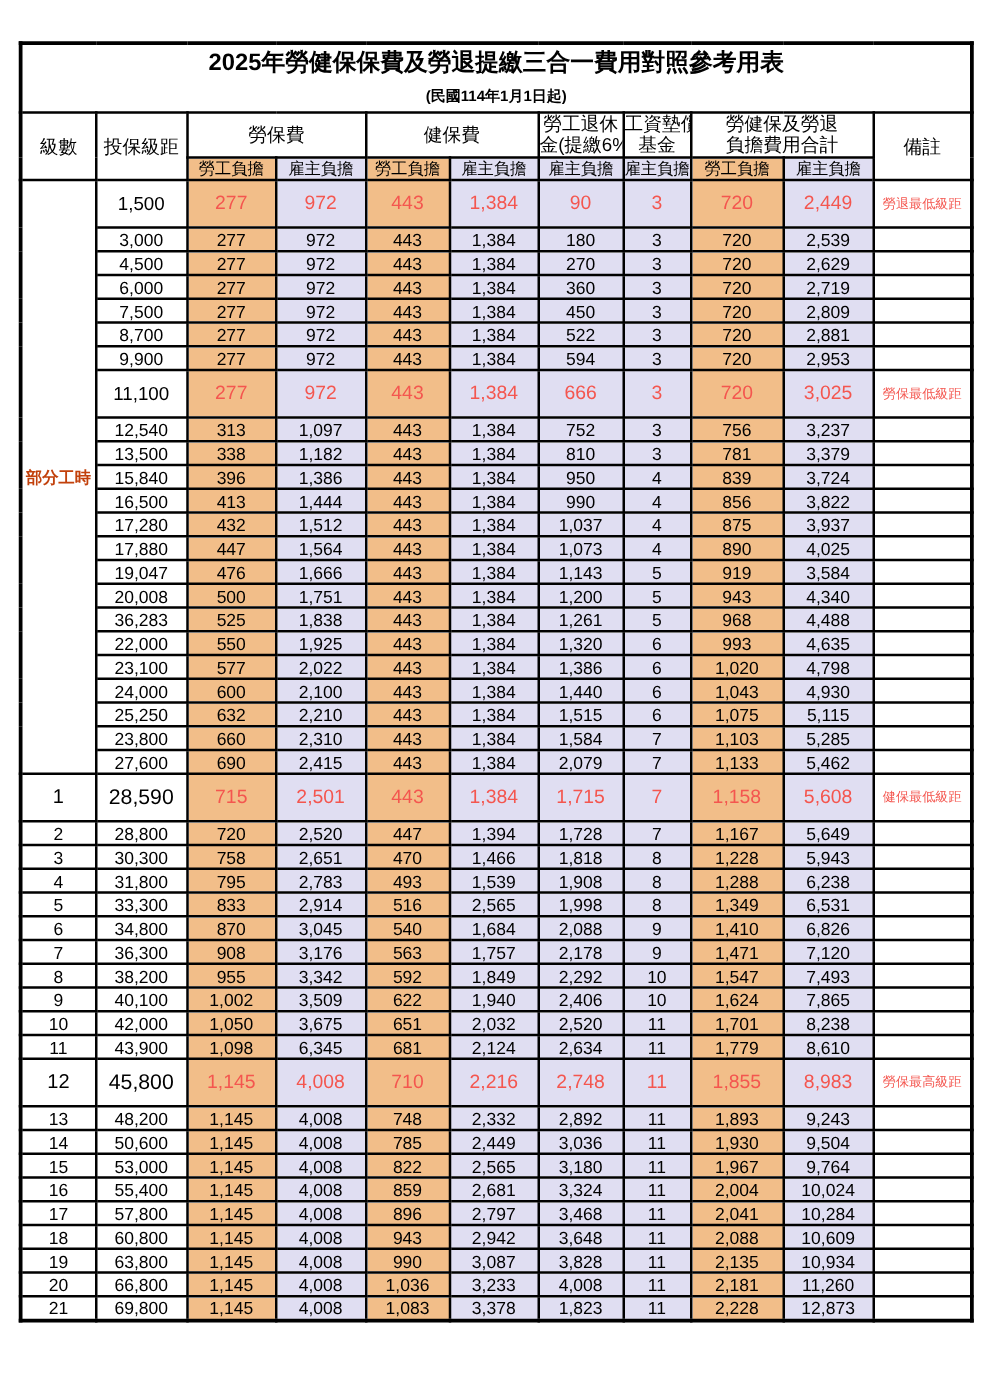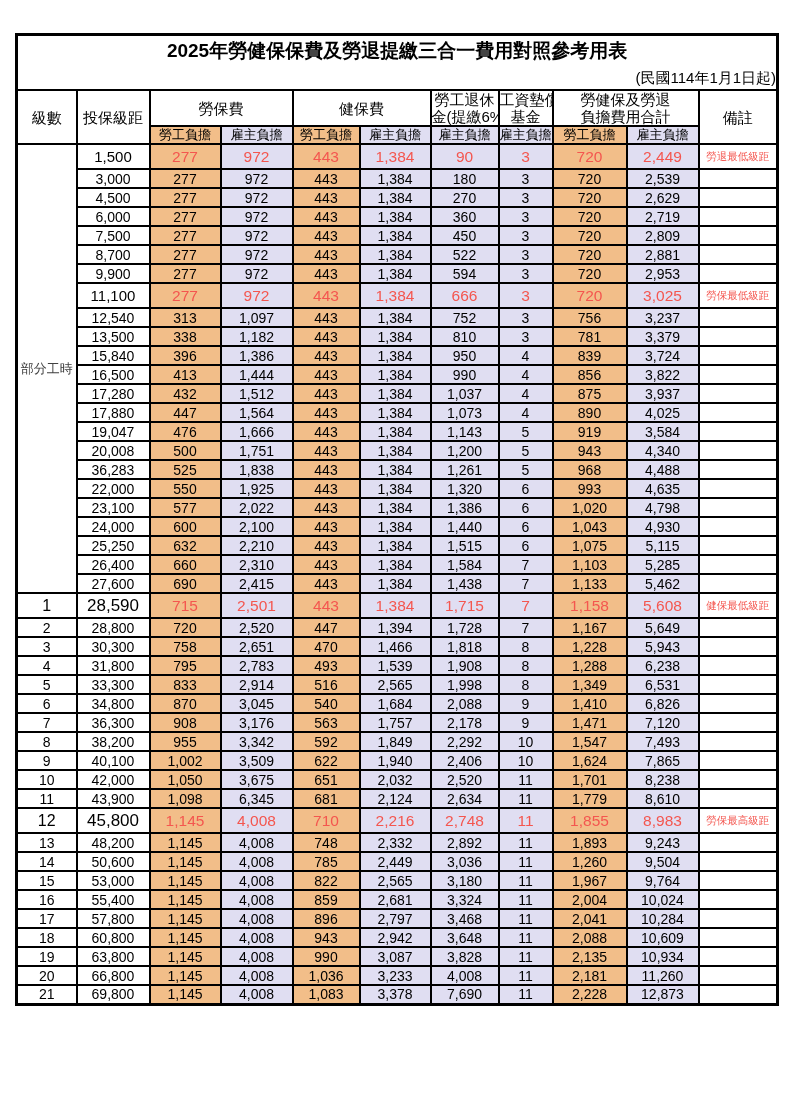--- a/index.html
+++ b/index.html
@@ -19,37 +19,37 @@
     border-collapse:collapse;table-layout:fixed;
     border:3px solid var(--border-c);
   }
   th,td{
     border:2px solid var(--border-c);
     text-align:center;vertical-align:middle;
     padding:0;white-space:nowrap;overflow:hidden;font-weight:normal;
   }
   .title-cell{height:55px;background:#fff;margin-top:45px;}
   .title-main{font-size:19px;font-weight:bold;line-height:30px;}
-  .title-sub{font-size:15px;font-weight:normal;line-height:23px;text-align:right;}
+  .title-sub{font-size:12px;font-weight:bold;line-height:23px;}
   tr.h-group th{height:34px;font-size:15px;line-height:17px;background:#fff;}
   tr.h-sub th{height:16px;font-size:13px;line-height:16px;}
   th.c-emp,td.c-emp{background:var(--emp-bg);}
   th.c-er,td.c-er{background:var(--er-bg);}
   tbody td{height:19px;font-size:14px;background:#fff;}
   tbody td.c-emp{background:var(--emp-bg);}
   tbody td.c-er{background:var(--er-bg);}
-  tbody tr.hl td{height:25px;font-size:15.5px;color:var(--red);}
+  tbody tr.hl td{height:38px;font-size:15.5px;color:var(--red);}
   tbody tr.hl td.salary,
   tbody tr.hl td.level{color:#000;font-size:15px;}
   tbody tr.big td.salary{font-size:17px;margin-left:20px;}
   tbody tr.big td.level{font-size:16px;}
   tbody td.remark{font-size:10.5px;color:var(--red);padding:0 1px;margin-left:12px;}
   tbody tr.hl td.remark{font-size:10.5px;color:var(--red);}
   tbody td.group-label{font-size:13px;color:#000;}
-  tbody tr.hl td.group-label{font-size:13px;color:#404040;}
+  tbody tr.hl td.group-label{font-size:13px;color:#c2410c;font-weight:bold;}
 </style>
 </head>
 <body>
 
 <table class="main">
   <colgroup>
     <col style="width:60px">
       <col style="width:73px">
     <col style="width:71px">
       <col style="width:72px">
@@ -346,38 +346,38 @@
         <td class="c-er">2,210</td>
         <td class="c-emp">443</td>
         <td class="c-er">1,384</td>
         <td class="c-er">1,515</td>
         <td class="c-er">6</td>
         <td class="c-emp">1,075</td>
         <td class="c-er">5,115</td>
         <td class="remark"></td>
       </tr>
       <tr>
-        <td class="salary">26,400</td>
+        <td class="salary">23,800</td>
         <td class="c-emp">660</td>
         <td class="c-er">2,310</td>
         <td class="c-emp">443</td>
         <td class="c-er">1,384</td>
         <td class="c-er">1,584</td>
         <td class="c-er">7</td>
         <td class="c-emp">1,103</td>
         <td class="c-er">5,285</td>
         <td class="remark"></td>
       </tr>
       <tr>
         <td class="salary">27,600</td>
         <td class="c-emp">690</td>
         <td class="c-er">2,415</td>
         <td class="c-emp">443</td>
         <td class="c-er">1,384</td>
-        <td class="c-er">1,438</td>
+        <td class="c-er">2,079</td>
         <td class="c-er">7</td>
         <td class="c-emp">1,133</td>
         <td class="c-er">5,462</td>
         <td class="remark"></td>
       </tr>
       <tr class="hl big">
         <td class="level">1</td>
         <td class="salary">28,590</td>
         <td class="c-emp">715</td>
         <td class="c-er">2,501</td>
@@ -547,21 +547,21 @@
       </tr>
       <tr>
         <td class="level">14</td>
         <td class="salary">50,600</td>
         <td class="c-emp">1,145</td>
         <td class="c-er">4,008</td>
         <td class="c-emp">785</td>
         <td class="c-er">2,449</td>
         <td class="c-er">3,036</td>
         <td class="c-er">11</td>
-        <td class="c-emp">1,260</td>
+        <td class="c-emp">1,930</td>
         <td class="c-er">9,504</td>
         <td class="remark"></td>
       </tr>
       <tr>
         <td class="level">15</td>
         <td class="salary">53,000</td>
         <td class="c-emp">1,145</td>
         <td class="c-er">4,008</td>
         <td class="c-emp">822</td>
         <td class="c-er">2,565</td>
@@ -636,20 +636,20 @@
         <td class="c-er">11,260</td>
         <td class="remark"></td>
       </tr>
       <tr>
         <td class="level">21</td>
         <td class="salary">69,800</td>
         <td class="c-emp">1,145</td>
         <td class="c-er">4,008</td>
         <td class="c-emp">1,083</td>
         <td class="c-er">3,378</td>
-        <td class="c-er">7,690</td>
+        <td class="c-er">1,823</td>
         <td class="c-er">11</td>
         <td class="c-emp">2,228</td>
         <td class="c-er">12,873</td>
         <td class="remark"></td>
       </tr>
     </tbody>
 </table>
 
 </body></html>

